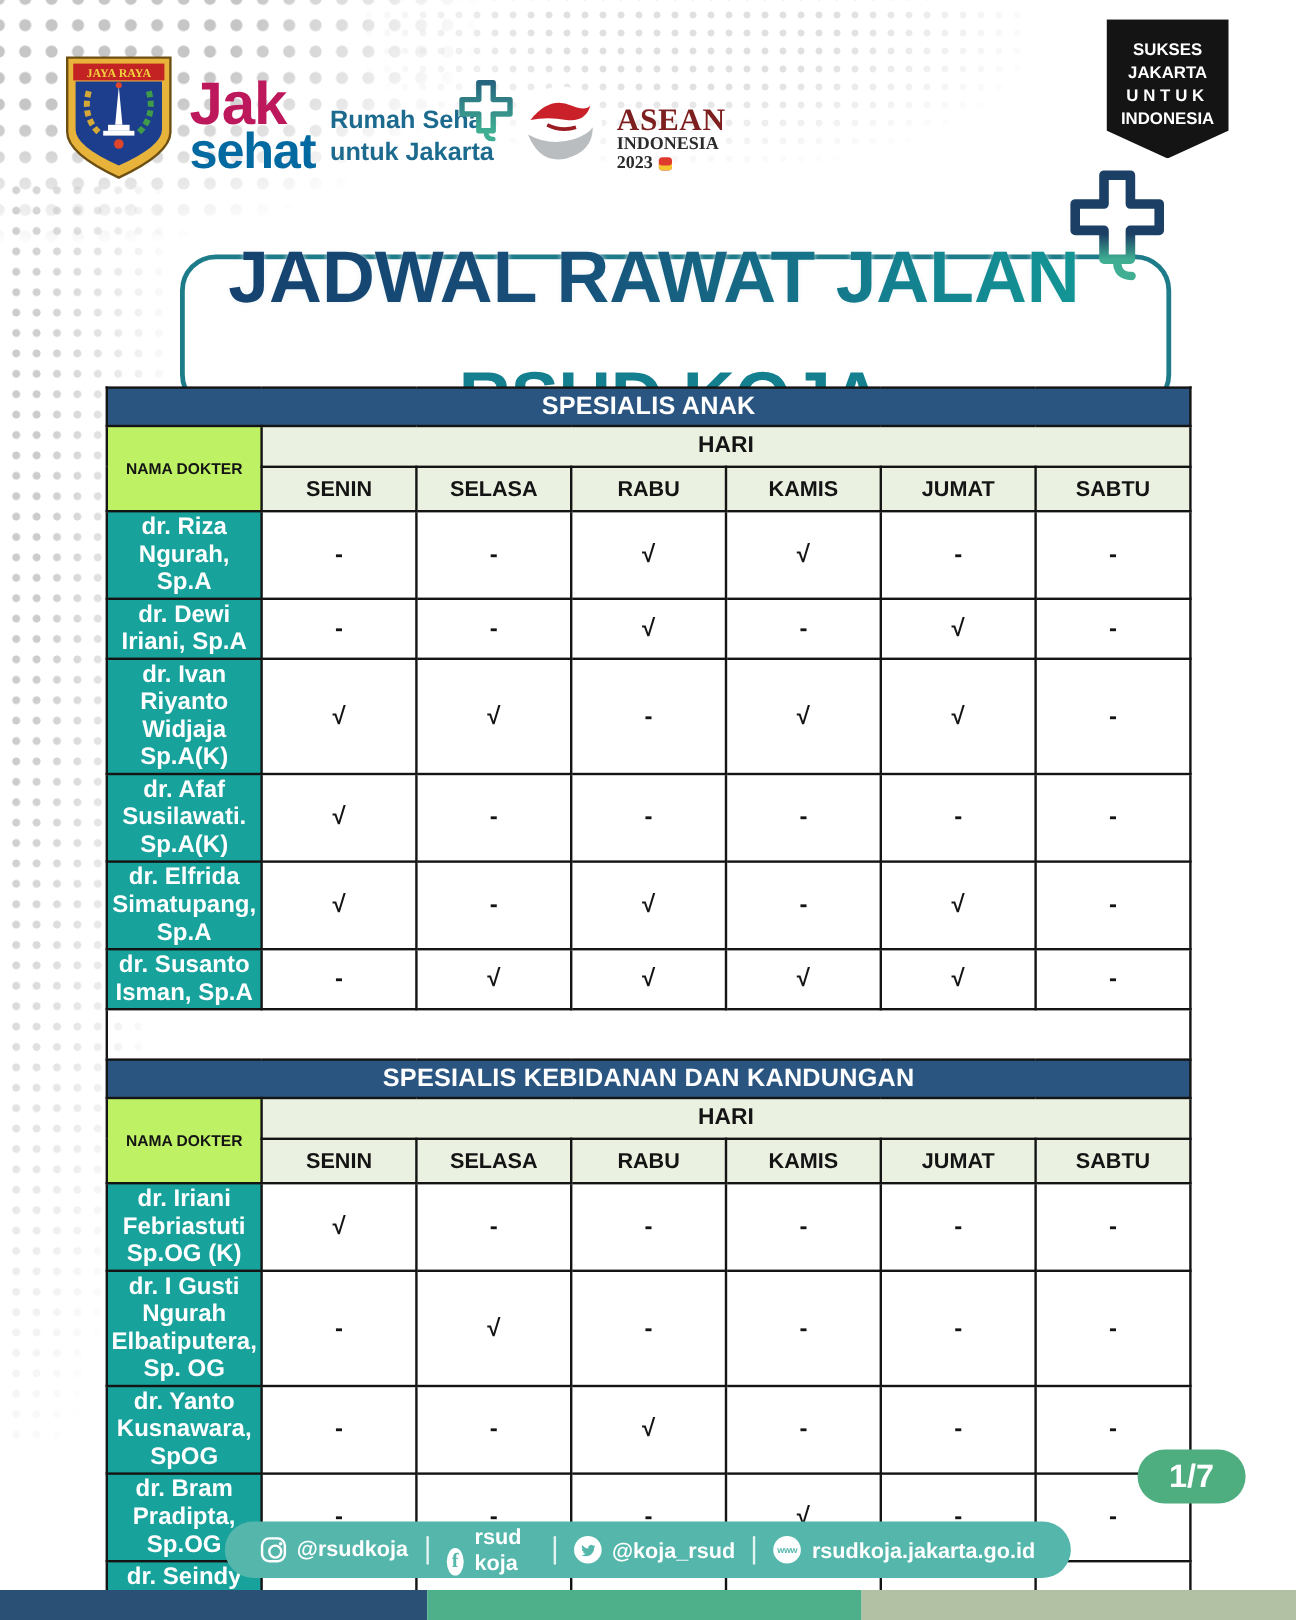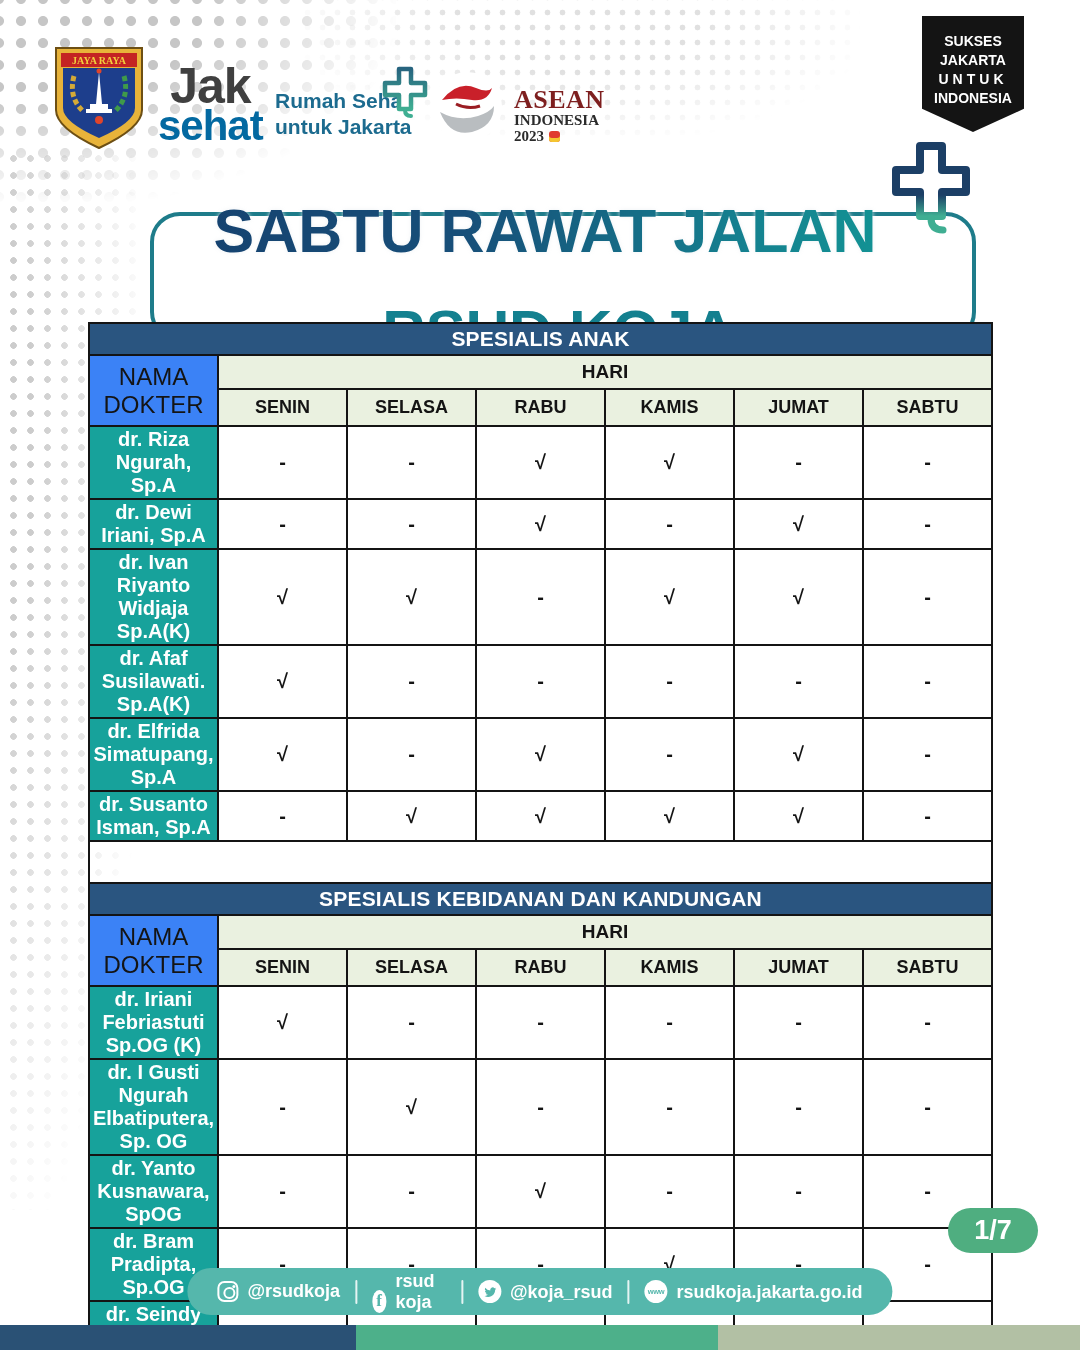--- a/index.html
+++ b/index.html
@@ -19,21 +19,21 @@
     mask-image:radial-gradient(ellipse at 0% 28%,#000 22%,transparent 78%);}
   .dots-c{position:absolute;left:300px;top:-10px;width:560px;height:150px;
     background-image:radial-gradient(#e0e0e0 2.6px,transparent 3.2px);
     background-size:15px 15px;
     -webkit-mask-image:radial-gradient(ellipse at 50% 20%,#000 30%,transparent 75%);
     mask-image:radial-gradient(ellipse at 50% 20%,#000 30%,transparent 75%);}
 
   
   .coat{position:absolute;left:52px;top:46px;width:94px;height:104px;}
   .jak-logo{position:absolute;left:158px;top:64px;line-height:.88;}
-  .jak-line1{font-size:50px;font-weight:800;color:#404040;letter-spacing:-1px;text-align:center;}
+  .jak-line1{font-size:50px;font-weight:800;color:#be185d;letter-spacing:-1px;}
   .jak-line2{font-size:42px;font-weight:800;color:#0369a1;letter-spacing:-1px;}
   .tagline{position:absolute;left:264px;top:88px;font-size:21px;font-weight:700;
            color:#1c6b8f;line-height:1.25;margin-left:11px;}
   .hdr-plus{position:absolute;left:382px;top:66px;}
   .asean{position:absolute;left:430px;top:70px;display:flex;align-items:flex-end;gap:10px;}
   .asean-text{font-family:"Liberation Serif",serif;line-height:1.02;}
   .asean-l1{font-size:26px;font-weight:700;color:#7e1f1f;letter-spacing:.5px;}
   .asean-l2{font-size:15px;color:#2b2b2b;font-weight:600;}
   .asean-l3{font-size:15px;color:#2b2b2b;font-weight:600;display:flex;align-items:center;gap:5px;}
   .asean-flagdot{display:inline-block;width:11px;height:11px;border-radius:3px;background:#e03a2f;
@@ -60,21 +60,21 @@
   .title-l2::before{left:-8px;}
   .title-l2::after{right:-8px;}
   .title-cross{position:absolute;left:886px;top:140px;}
 
   
   .tables-root{position:absolute;left:88px;top:322px;width:905px;}
   table.sched{width:905px;border-collapse:collapse;table-layout:fixed;}
   table.sched th,table.sched td{border:2px solid #141414;box-sizing:border-box;}
   th.section{background:#2a5580;color:#fff;font-size:21px;font-weight:700;height:32px;
      letter-spacing:.2px;}
-  th.namecol{background:#3b82f6;color:#141414;font-size:24px;font-weight:400;width:425px;}
+  th.namecol{background:#bef264;color:#141414;font-size:13px;font-weight:700;width:425px;}
   th.hari{background:#eaf1e0;color:#141414;font-size:19px;font-weight:700;height:34px;}
   th.day{background:#eaf1e0;color:#141414;font-size:18px;font-weight:700;height:37px;width:80px;}
   td.docname{background:#17a29b;color:#fff;font-size:20px;font-weight:700;text-align:center;
      height:37px;border-top-width:3px;border-bottom-width:3px;}
   td.mark{background:#fff;color:#141414;font-size:20px;font-weight:700;text-align:center;
      border-top-width:3px;border-bottom-width:3px;}
   .spacer{height:40px;border-left:2px solid #141414;border-right:2px solid #141414;}
 
   
   .page-pill{position:absolute;left:948px;top:1208px;width:90px;height:45px;border-radius:23px;
@@ -160,21 +160,21 @@
   </div>
 
   <div class="badge">
     <div>SUKSES</div>
     <div>JAKARTA</div>
     <div class="sp">UNTUK</div>
     <div>INDONESIA</div>
   </div>
 
   <div class="title-frame"></div>
-  <div class="title-l1">SABTU RAWAT JALAN</div>
+  <div class="title-l1">JADWAL RAWAT JALAN</div>
   <div class="title-l2wrap">
     <span class="title-l2">RSUD KOJA</span>
   </div>
   <svg class="title-cross" width="92" height="100" viewBox="0 0 92 100">
     <defs>
         <linearGradient id="gc" x1="0" y1="0" x2="0" y2="1">
       <stop offset="0" stop-color="#1c3f66"></stop>
           <stop offset=".7" stop-color="#1c3f66"></stop>
       <stop offset="1" stop-color="#3fae92"></stop>
         </linearGradient>

